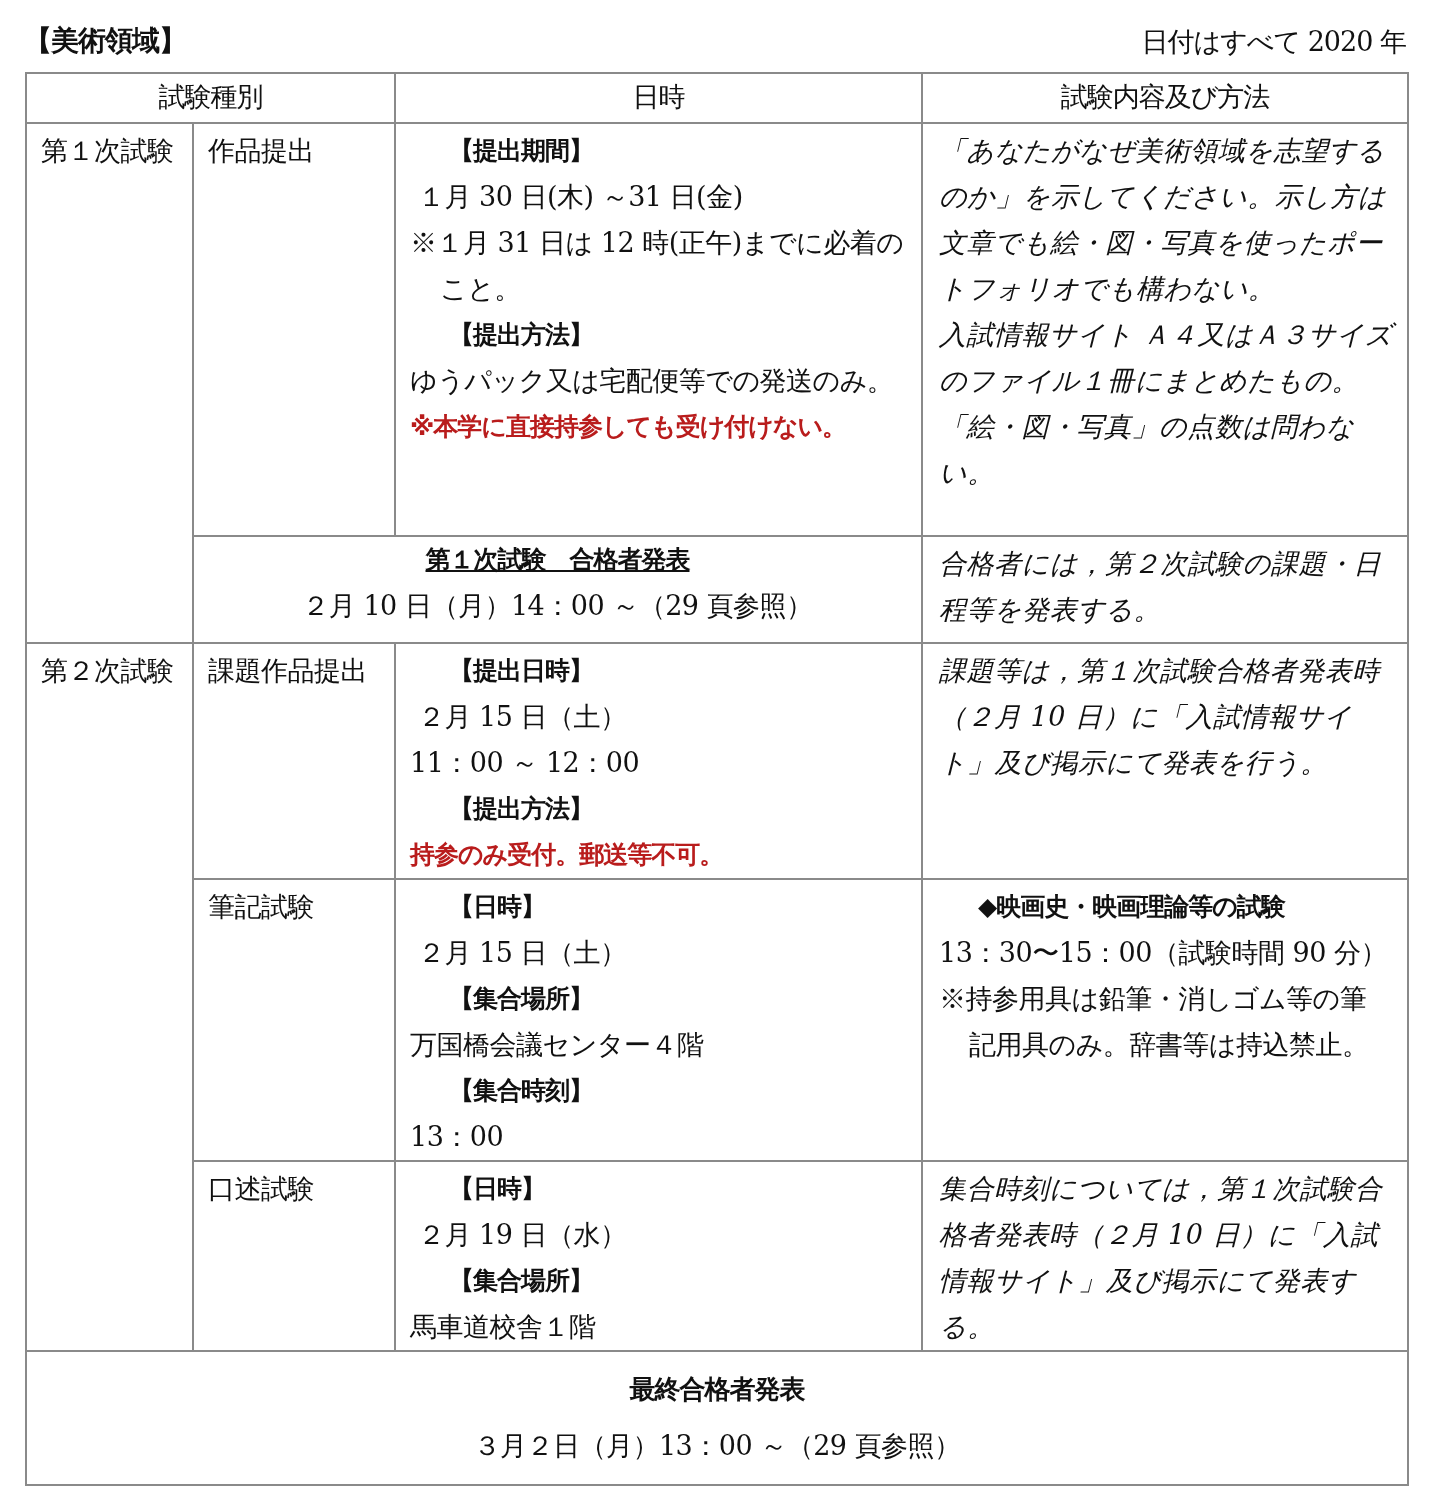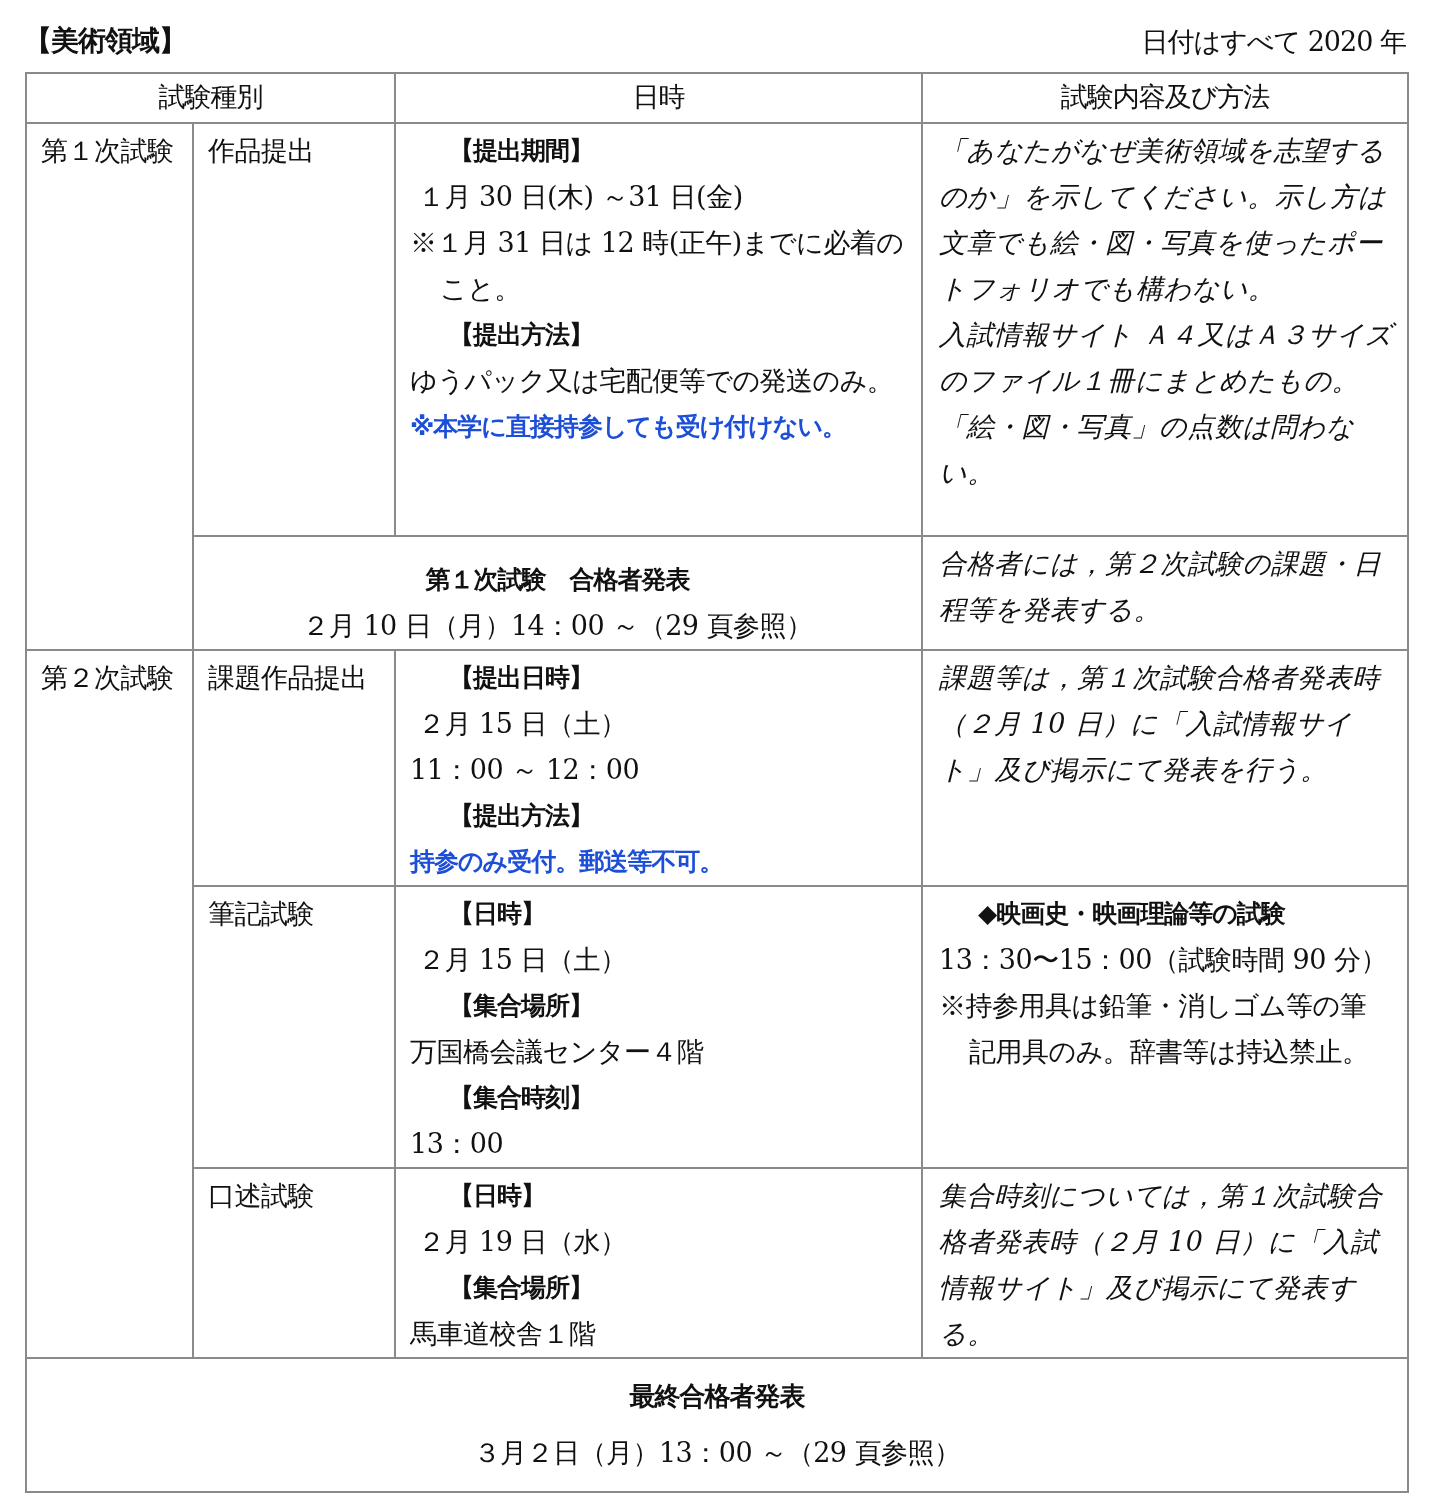--- a/index.html
+++ b/index.html
@@ -30,29 +30,29 @@
   .pad { padding: 4px 8px 0 14px !important; border-radius: 14px; }
   .padr { padding: 4px 10px 0 16px !important; }
   .lbl {
     font-family: "DejaVu Sans", "Liberation Sans", sans-serif;
     font-weight: bold; font-size: 25px; letter-spacing: -1px; display: block; margin-left: 39px;
   }
   .ln { display: block; white-space: nowrap; letter-spacing: -0.5px; }
   .ind { padding-left: 8px; }
   .hang { padding-left: 30px; }
   .red {
-    color: #1d4ed8; font-family: "DejaVu Sans", "Liberation Sans", sans-serif;
+    color: #b91c1c; font-family: "DejaVu Sans", "Liberation Sans", sans-serif;
     font-weight: bold; font-size: 25px; letter-spacing: -1px;
   }
   .wrap { display: block; white-space: normal; word-break: break-all; letter-spacing: 0.5px; font-style: italic; }
   .center { text-align: center; }
   .ann-title {
-    display: block; padding-top: 20px;
+    display: block; padding-top: 0;
     font-family: "DejaVu Sans", "Liberation Sans", sans-serif;
-    font-weight: bold; font-size: 25px; letter-spacing: -1px;
+    font-weight: bold; font-size: 25px; letter-spacing: -1px; text-decoration: underline;
   }
   .final-title {
     display: block; padding-top: 12px; line-height: 50px;
     font-family: "DejaVu Sans", "Liberation Sans", sans-serif;
     font-weight: bold; font-size: 26px; letter-spacing: -1px;
   }
   .final-date { display: block; line-height: 64px; letter-spacing: -0.5px; }
 </style>
 </head>
 <body>

